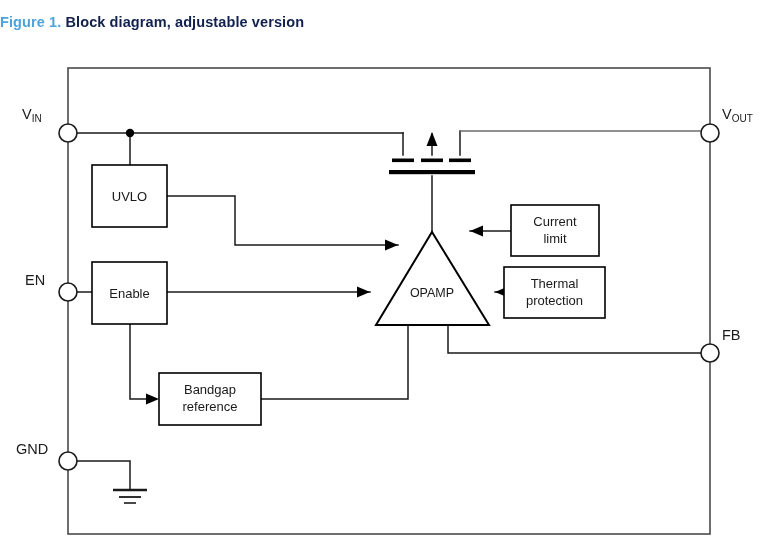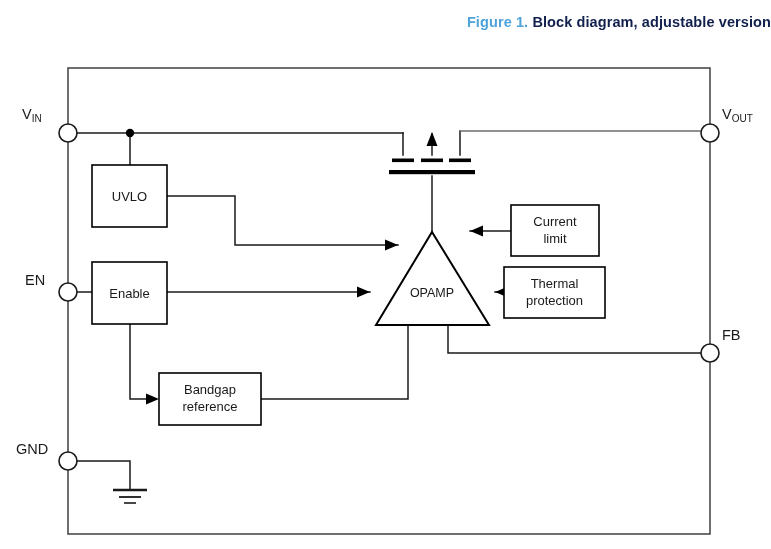--- a/index.html
+++ b/index.html
@@ -7,21 +7,21 @@
   body{
     width:771px;height:549px;
     background:#ffffff;
     font-family:"Liberation Sans", sans-serif;
     overflow:hidden;
     position:relative;
   }
   #figure-title{
     position:absolute;
     left:0;top:14px;width:771px;
-    text-align:right;
+    text-align:left;
     font-size:14.5px;
     font-weight:bold;
     letter-spacing:0.1px;
     white-space:nowrap;
   }
   #figure-title .fignum{color:#4da3da;}
   #figure-title .figcap{color:#11204d;}
   #diagram{
     position:absolute;left:0;top:0;width:771px;height:549px;
   }

